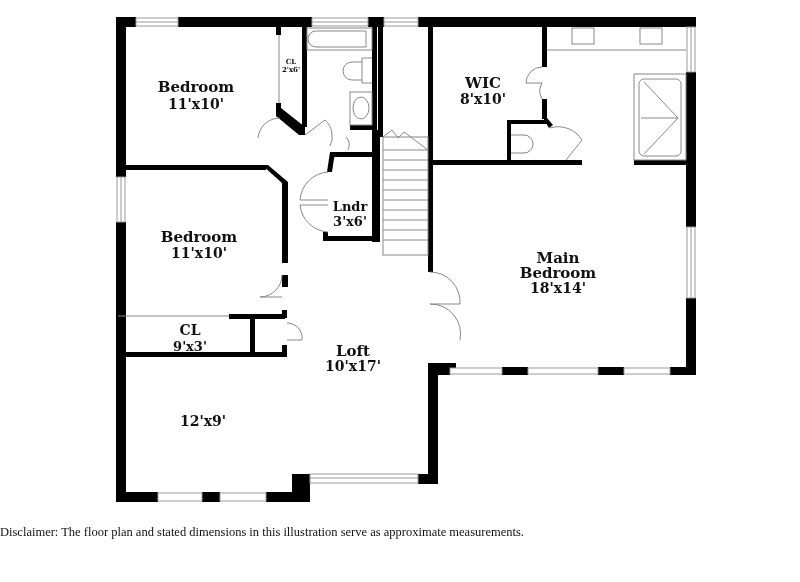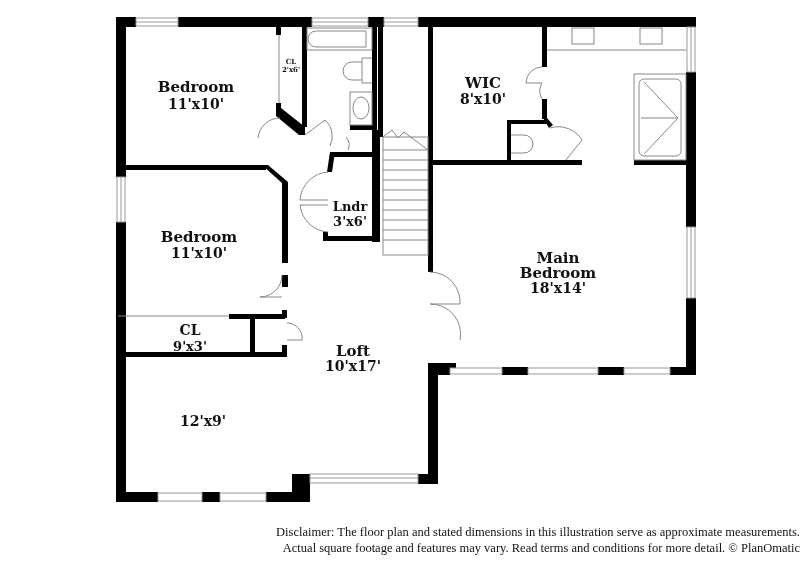--- a/index.html
+++ b/index.html
@@ -3,21 +3,21 @@
 <meta charset="utf-8">
 <style>
   html, body { margin: 0; padding: 0; background: #ffffff; }
   body { width: 800px; height: 582px; position: relative; overflow: hidden; }
   svg.plan { position: absolute; left: 0; top: 0; }
   .lbl { font-family: "DejaVu Serif", "Liberation Serif", serif; font-weight: bold; fill: #111; text-anchor: middle; }
   .lbl-small { font-family: "DejaVu Serif", "Liberation Serif", serif; font-weight: bold; fill: #111; text-anchor: middle; }
   .disclaimer {
     position: absolute; left: 0; width: 800px; top: 524px;
     font-family: "Liberation Serif", "DejaVu Serif", serif; font-size: 12.5px;
-    color: #111; text-align: right; line-height: 16px;
+    color: #111; text-align: left; line-height: 16px;
   }
 </style>
 </head>
 <body>
 
 <svg class="plan" width="800" height="582" viewBox="0 0 800 582">
 
   <g fill="#000">
 
     <rect x="116" y="17" width="20" height="10"></rect>
@@ -183,14 +183,13 @@
 
     <text class="lbl" x="353" y="356" font-size="15">Loft</text>
     <text class="lbl" x="353" y="371" font-size="14">10'x17'</text>
 
     <text class="lbl" x="203" y="426" font-size="14">12'x9'</text>
   </g>
 </svg>
 
 <div class="disclaimer">
   <div>Disclaimer: The floor plan and stated dimensions in this illustration serve as approximate measurements.</div>
-  <div>Actual square footage and features may vary. Read terms and conditions for more detail. © PlanOmatic</div>
 </div>
 
 </body></html>

